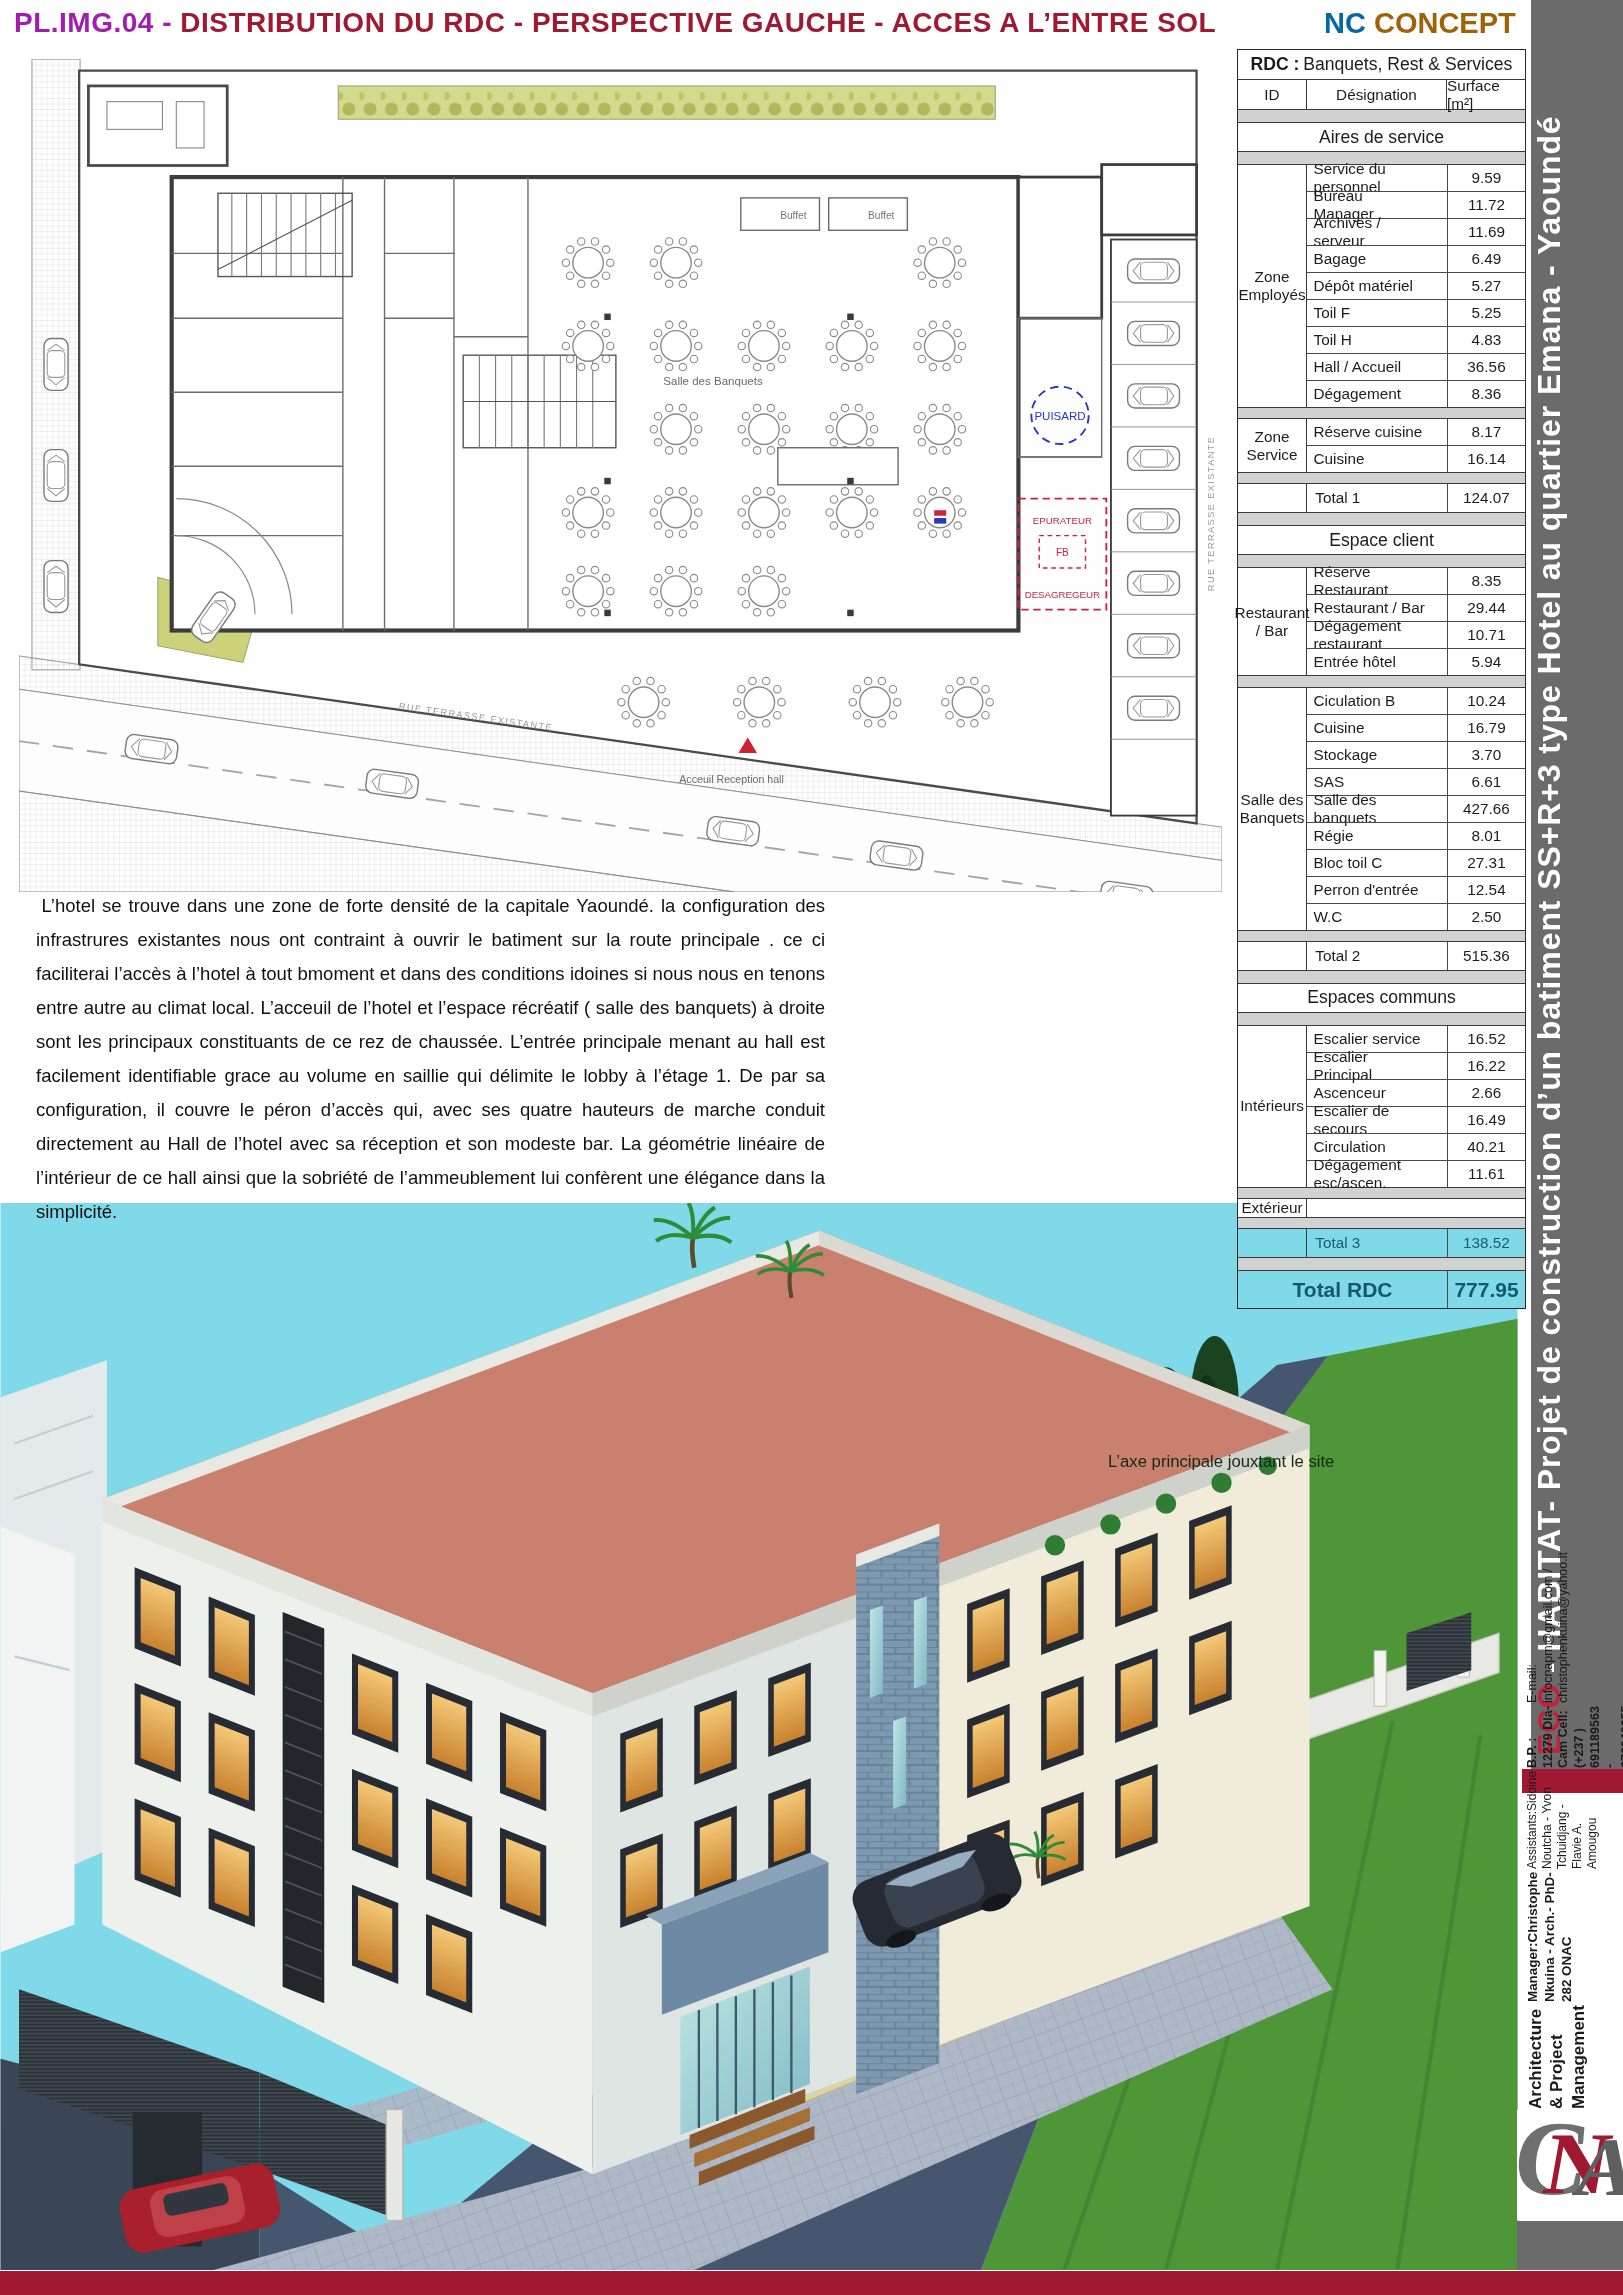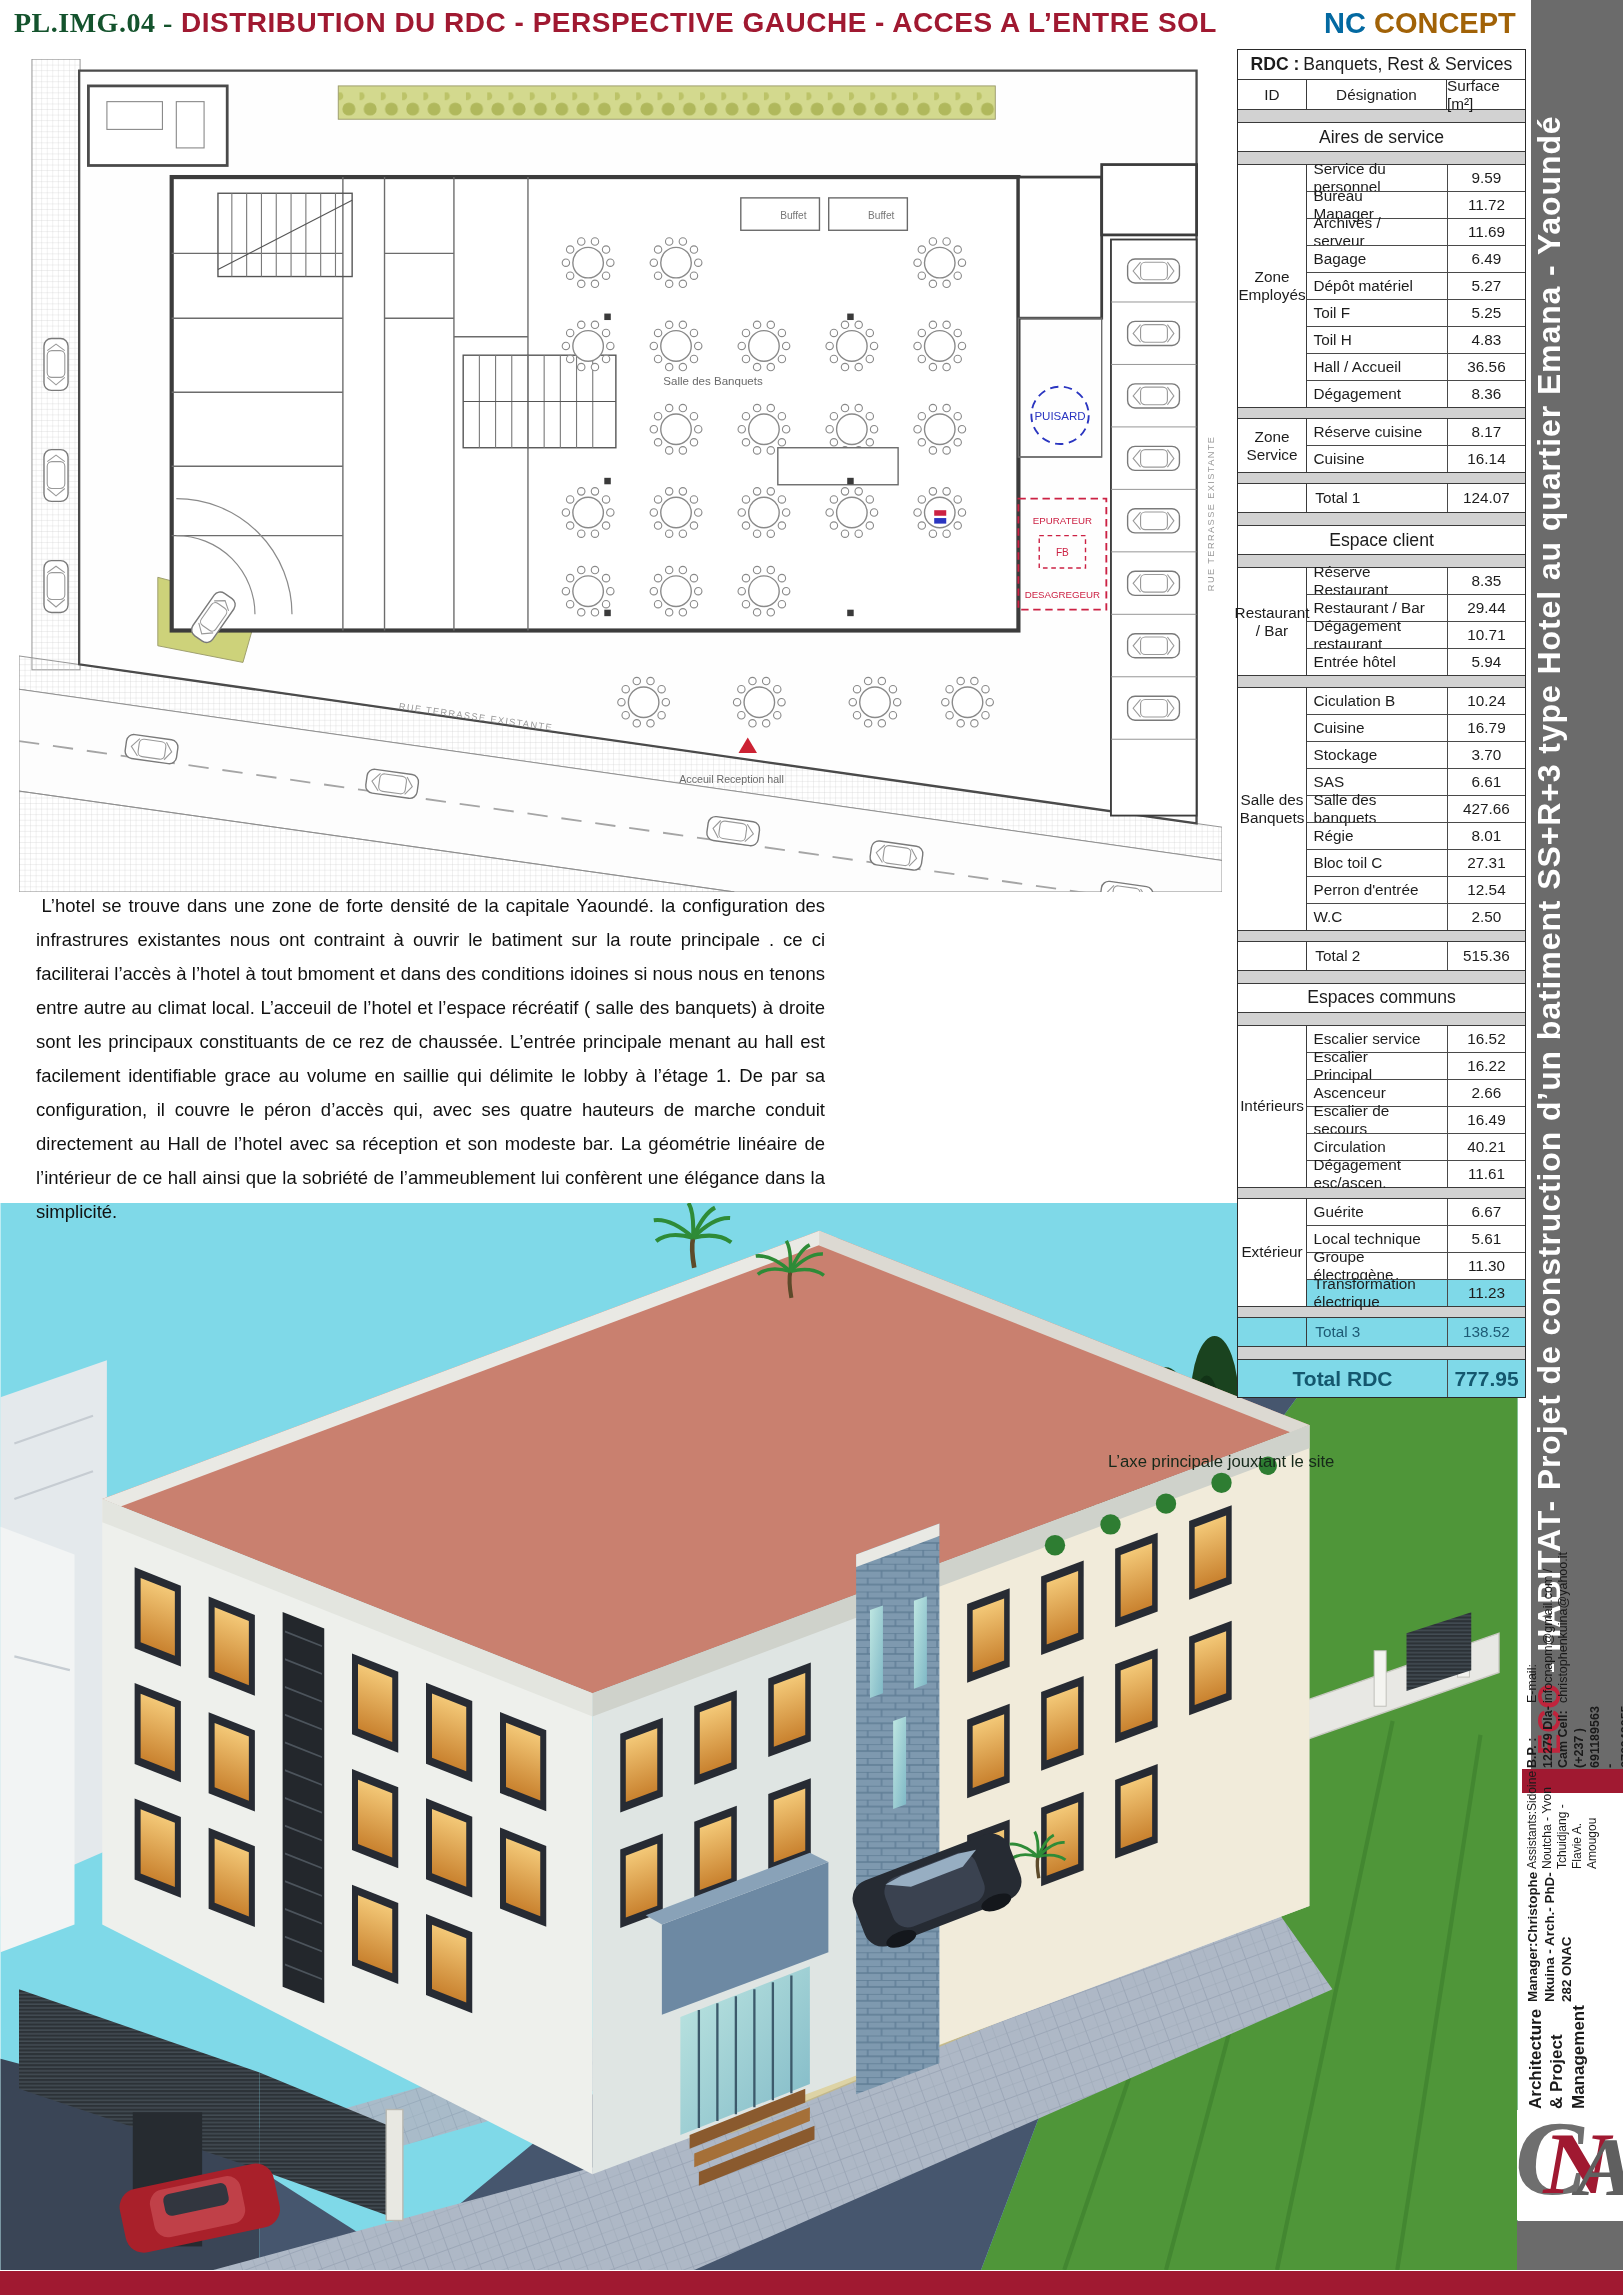--- a/index.html
+++ b/index.html
@@ -2,21 +2,21 @@
 <html style="font-size:7.4px"><head>
 <meta charset="utf-8">
 <style>
   html,body{margin:0;padding:0;}
   body{
     width:1623px;height:2295px;position:relative;background:#ffffff;
     font-family:"Liberation Sans", sans-serif;color:#1c1c1c;overflow:hidden;
   }
   
   .sheet-header{position:absolute;left:14px;top:7.4px;font-size:28px;font-weight:bold;letter-spacing:0.5px;white-space:nowrap;z-index:8;}
-  .hdr-code{color:#14532d;font-family:Liberation Serif, serif;}
+  .hdr-code{color:#a21caf;}
   .hdr-title{color:#a01931;}
   .brand{position:absolute;left:1324px;top:7.4px;font-size:29px;font-weight:bold;z-index:8;}
   .brand-red{color:#0369a1;}
   .brand-dark{color:#a16207;}
   
   .sidebar{position:absolute;left:1531px;top:0;width:93px;height:1769px;background:#6b6b6b;z-index:7;}
   .vtext{writing-mode:vertical-rl;transform:rotate(180deg);}
   .sidebar .vtext{width:100%;height:100%;display:block;font-weight:bold;font-size:32px;letter-spacing:0.9px;padding:14px 0 16.7px 0;box-sizing:border-box;}
   .side-red{color:#c0243c;}
   .side-white{color:#ffffff;}
@@ -453,38 +453,20 @@
         </div>
         <div class="drow">
           <div class="dlab">Dégagement esc/ascen.</div>
           <div class="dval">11.61</div>
         </div>
       </div>
     </div>
     <div class="rt-row mspacer"></div>
     <div class="rt-row group">
       <div class="zone">Extérieur</div>
-      <div class="rows">
-        <div class="drow">
-          <div class="dlab">Guérite</div>
-          <div class="dval">6.67</div>
-        </div>
-        <div class="drow">
-          <div class="dlab">Local technique</div>
-          <div class="dval">5.61</div>
-        </div>
-        <div class="drow">
-          <div class="dlab">Groupe électrogène</div>
-          <div class="dval">11.30</div>
-        </div>
-        <div class="drow hl">
-          <div class="dlab">Transformation électrique</div>
-          <div class="dval">11.23</div>
-        </div>
-      </div>
     </div>
     <div class="rt-row mspacer"></div>
     <div class="rt-row totrow tot-hl">
       <div class="tot-zone"></div>
       <div class="tot-lab">Total 3</div>
       <div class="tot-val">138.52</div>
     </div>
     <div class="rt-row spacer"></div>
     <div class="rt-row grand">
       <div class="g-lab">Total RDC</div>

